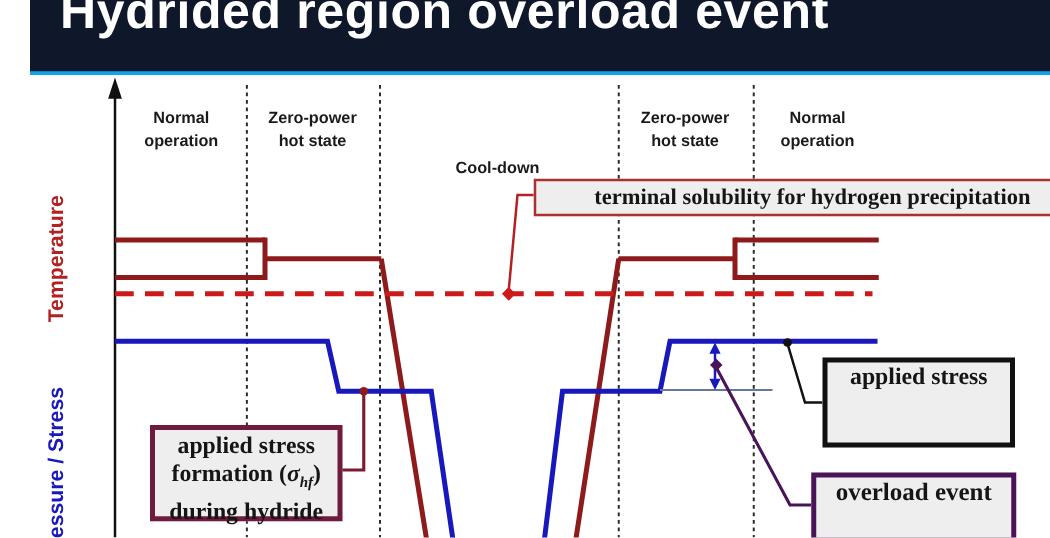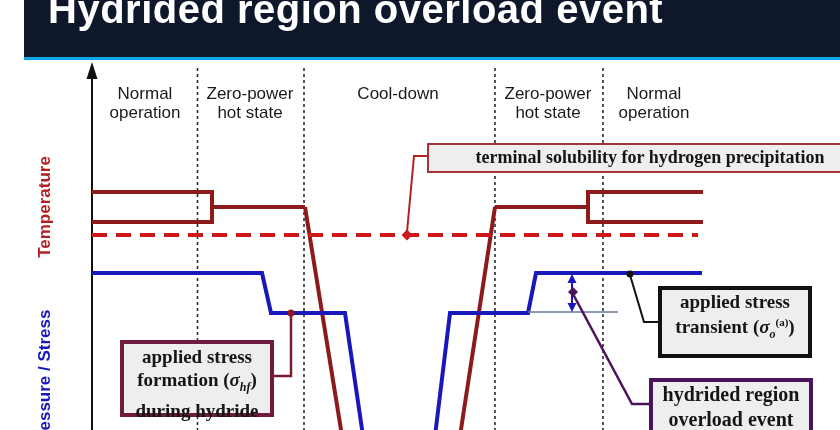--- a/index.html
+++ b/index.html
@@ -16,21 +16,21 @@
     position:absolute;left:24px;top:-13px;margin:0;
     font-family:"Liberation Sans",sans-serif;
     font-size:40px;font-weight:bold;letter-spacing:0.5px;color:#ffffff;
     white-space:nowrap;
   }
   
   #diagram-svg{position:absolute;left:0;top:0;}
   
   .phase-label{
     position:absolute;top:84px;text-align:center;
-    font-size:17px;font-weight:normal;color:#1a1a1a;line-height:19px;
+    font-size:13px;font-weight:bold;color:#1a1a1a;line-height:19px;
   }
   
   .axis-label{
     position:absolute;width:170px;height:22px;text-align:center;
     font-size:17px;font-weight:bold;white-space:nowrap;
     transform:rotate(-90deg);
   }
   .axis-label.temp{left:-39px;top:196px;color:#b22222;}
   .axis-label.stress{left:-39px;top:368px;color:#1818bb;}
   
@@ -118,21 +118,21 @@
 </div>
 
 <div class="phase-label" style="left:94px;width:102px;">
   <div>Normal</div>
   <div>operation</div>
 </div>
 <div class="phase-label" style="left:199px;width:102px;">
   <div>Zero-power</div>
   <div>hot state</div>
 </div>
-<div class="phase-label" style="left:306px;width:184px;">
+<div class="phase-label" style="left:306px;width:184px;margin-top:40px;">
   <div>Cool-down</div>
 </div>
 <div class="phase-label" style="left:497px;width:102px;">
   <div>Zero-power</div>
   <div>hot state</div>
 </div>
 <div class="phase-label" style="left:604px;width:100px;">
   <div>Normal</div>
   <div>operation</div>
 </div>
@@ -145,19 +145,17 @@
 </div>
 
 <div class="callout-box box-hydride">
   <div>applied stress</div>
   <div><span>formation (</span><i>σ</i><sub>hf</sub><span>)</span></div>
   <div>during hydride</div>
 </div>
 
 <div class="callout-box box-reactor">
   <div>applied stress</div>
-  <div><span>transient (</span><i>σ</i><sub>o</sub><sup>(a)</sup><span>)</span></div>
 </div>
 
 <div class="callout-box box-overload">
-  <div>hydrided region</div>
   <div>overload event</div>
 </div>
 
 </body></html>

